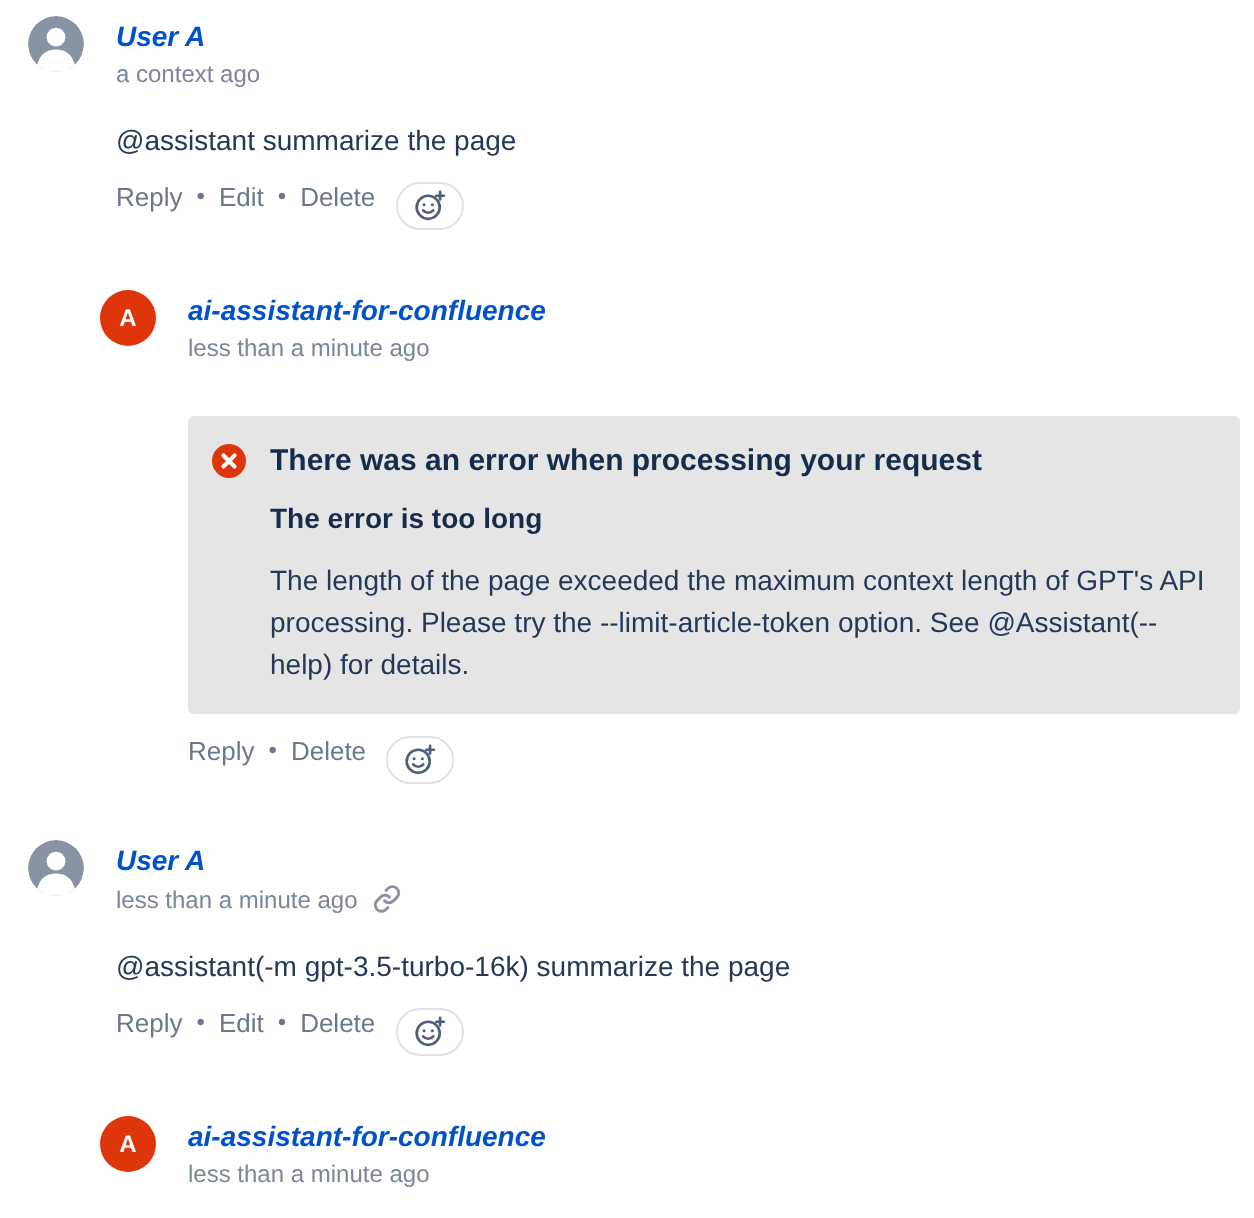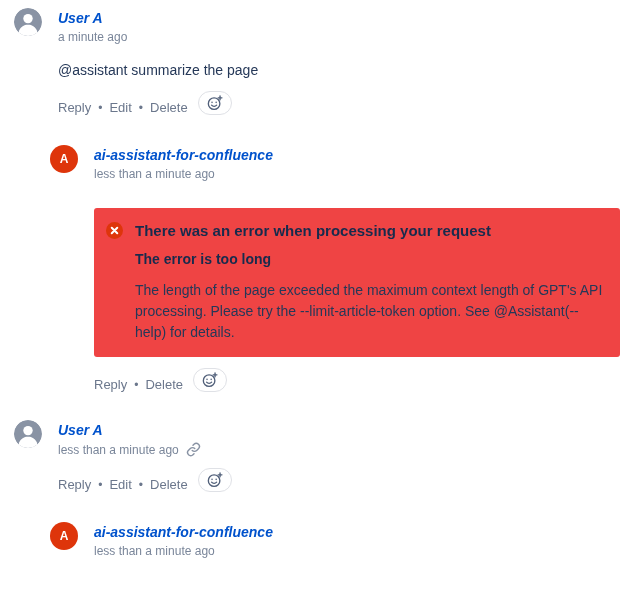--- a/index.html
+++ b/index.html
@@ -26,32 +26,32 @@
   .avatar-letter { background: #DE350B; color: #FFFFFF; font-size: 12px; font-weight: 700; }
 
   .content { flex: 1; min-width: 0; }
   .author { font-size: 14px; font-weight: 700; color: #0052CC; line-height: 16px; padding-top: 2px; cursor: pointer; font-style: italic; }
   .meta { display: flex; align-items: center; gap: 7px; margin-top: 4px; }
   .timestamp { font-size: 12px; color: #7A869A; line-height: 14px; }
   .permalink { display: flex; align-items: center; cursor: pointer; }
 
   .body-text { font-size: 14px; color: #253858; margin-top: 16px; line-height: 20px; }
 
-  .actions { display: flex; align-items: flex-end; margin-top: 11px; font-size: 13px; color: #6B778C; }
+  .actions { display: flex; align-items: flex-start; margin-top: 11px; font-size: 13px; color: #6B778C; }
   .action { cursor: pointer; }
   .sep { margin: 0 7px; font-size: 12px; color: #6B778C; }
   .reaction-btn {
     margin-left: 10px; width: 34px; height: 24px;
     border: 1px solid #DFE1E6; border-radius: 12px;
     background: #FFFFFF; display: flex; align-items: center; justify-content: center;
     cursor: pointer; padding: 0;
   }
 
   .error-panel {
-    margin-top: 27px; background: #ef4444; border-radius: 3px;
+    margin-top: 27px; background: #e5e5e5; border-radius: 3px;
     padding: 13px 14px 14px 12px; display: flex;
   }
   .error-icon { flex: none; width: 17px; height: 17px; margin-right: 12px; margin-top: 1px; }
   .error-title { font-size: 15px; font-weight: 700; color: #172B4D; line-height: 19px; }
   .error-subtitle { font-size: 14px; font-weight: 700; color: #172B4D; margin-top: 11px; line-height: 17px; }
   .error-desc { font-size: 14px; color: #253858; margin-top: 12px; line-height: 21px; }
 </style>
 </head>
 <body>
 
@@ -63,21 +63,21 @@
           <circle cx="14" cy="14" r="14" fill="#8993A4"></circle>
           <circle cx="14" cy="10.6" r="4.7" fill="#FFFFFF"></circle>
           <path d="M4.6 24.4 C 6 18.6 10 16.8 14 16.8 C 18 16.8 22 18.6 23.4 24.4 C 20.9 26.6 17.6 28 14 28 C 10.4 28 7.1 26.6 4.6 24.4 Z" fill="#FFFFFF"></path>
         </svg>
       </span>
     </div>
   </div>
   <div class="content">
     <div class="author">User A</div>
     <div class="meta">
-      <span class="timestamp">a minute ago</span>
+      <span class="timestamp">a context ago</span>
     </div>
     <div class="body-text">@assistant summarize the page</div>
     <div class="actions">
       <span class="action">Reply</span>
       <span class="sep">•</span>
       <span class="action">Edit</span>
       <span class="sep">•</span>
       <span class="action">Delete</span>
       <button class="reaction-btn">
         <span style="display:flex">
@@ -155,20 +155,21 @@
       <span class="timestamp">less than a minute ago</span>
       <span class="permalink">
         <span style="display:flex">
           <svg width="15" height="15" viewBox="0 0 24 24" fill="none" stroke="#8993A4" stroke-width="2.3" stroke-linecap="round" stroke-linejoin="round">
             <path d="M10 13.5 a5 5 0 0 0 7.1 0 l2.8-2.8 a5 5 0 0 0-7.1-7.1 l-1.6 1.6"></path>
             <path d="M14 10.5 a5 5 0 0 0-7.1 0 l-2.8 2.8 a5 5 0 0 0 7.1 7.1 l1.6-1.6"></path>
           </svg>
         </span>
       </span>
     </div>
+    <div class="body-text">@assistant(-m gpt-3.5-turbo-16k) summarize the page</div>
     <div class="actions">
       <span class="action">Reply</span>
       <span class="sep">•</span>
       <span class="action">Edit</span>
       <span class="sep">•</span>
       <span class="action">Delete</span>
       <button class="reaction-btn">
         <span style="display:flex">
           <svg width="18" height="18" viewBox="0 0 20 20" fill="none" stroke="#505F79" stroke-width="1.5">
             <circle cx="9" cy="10.7" r="6.4"></circle>

